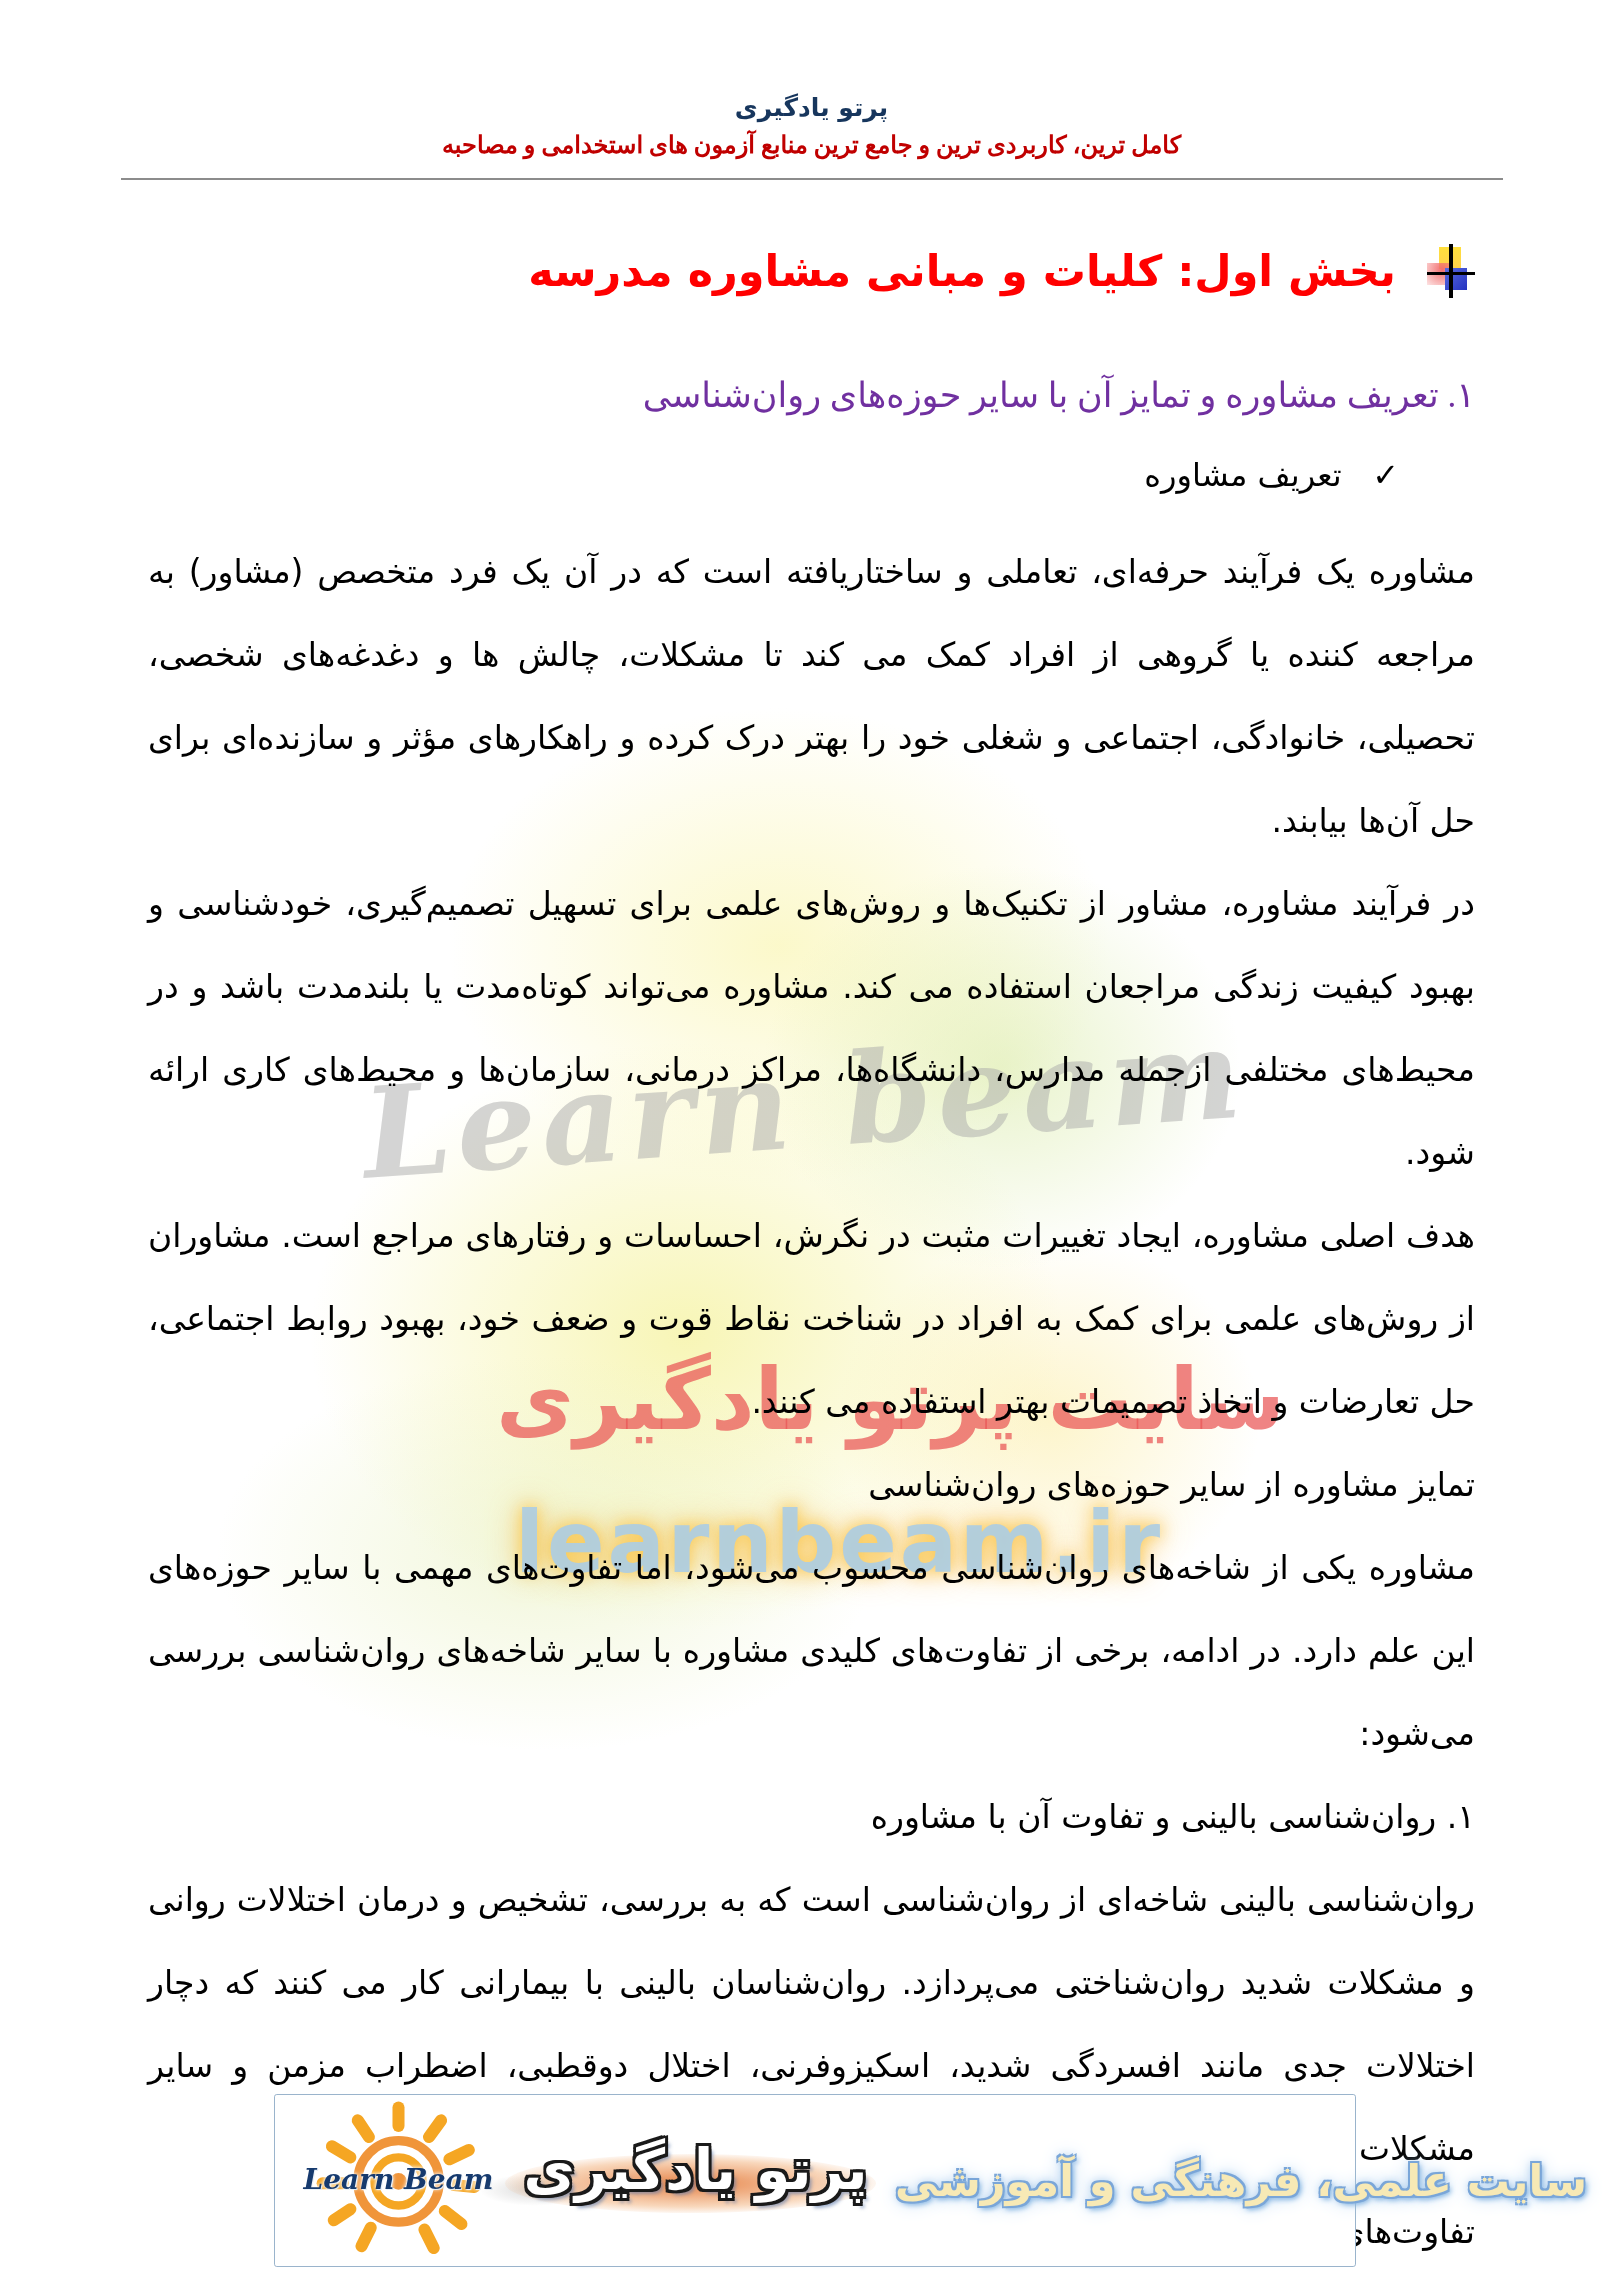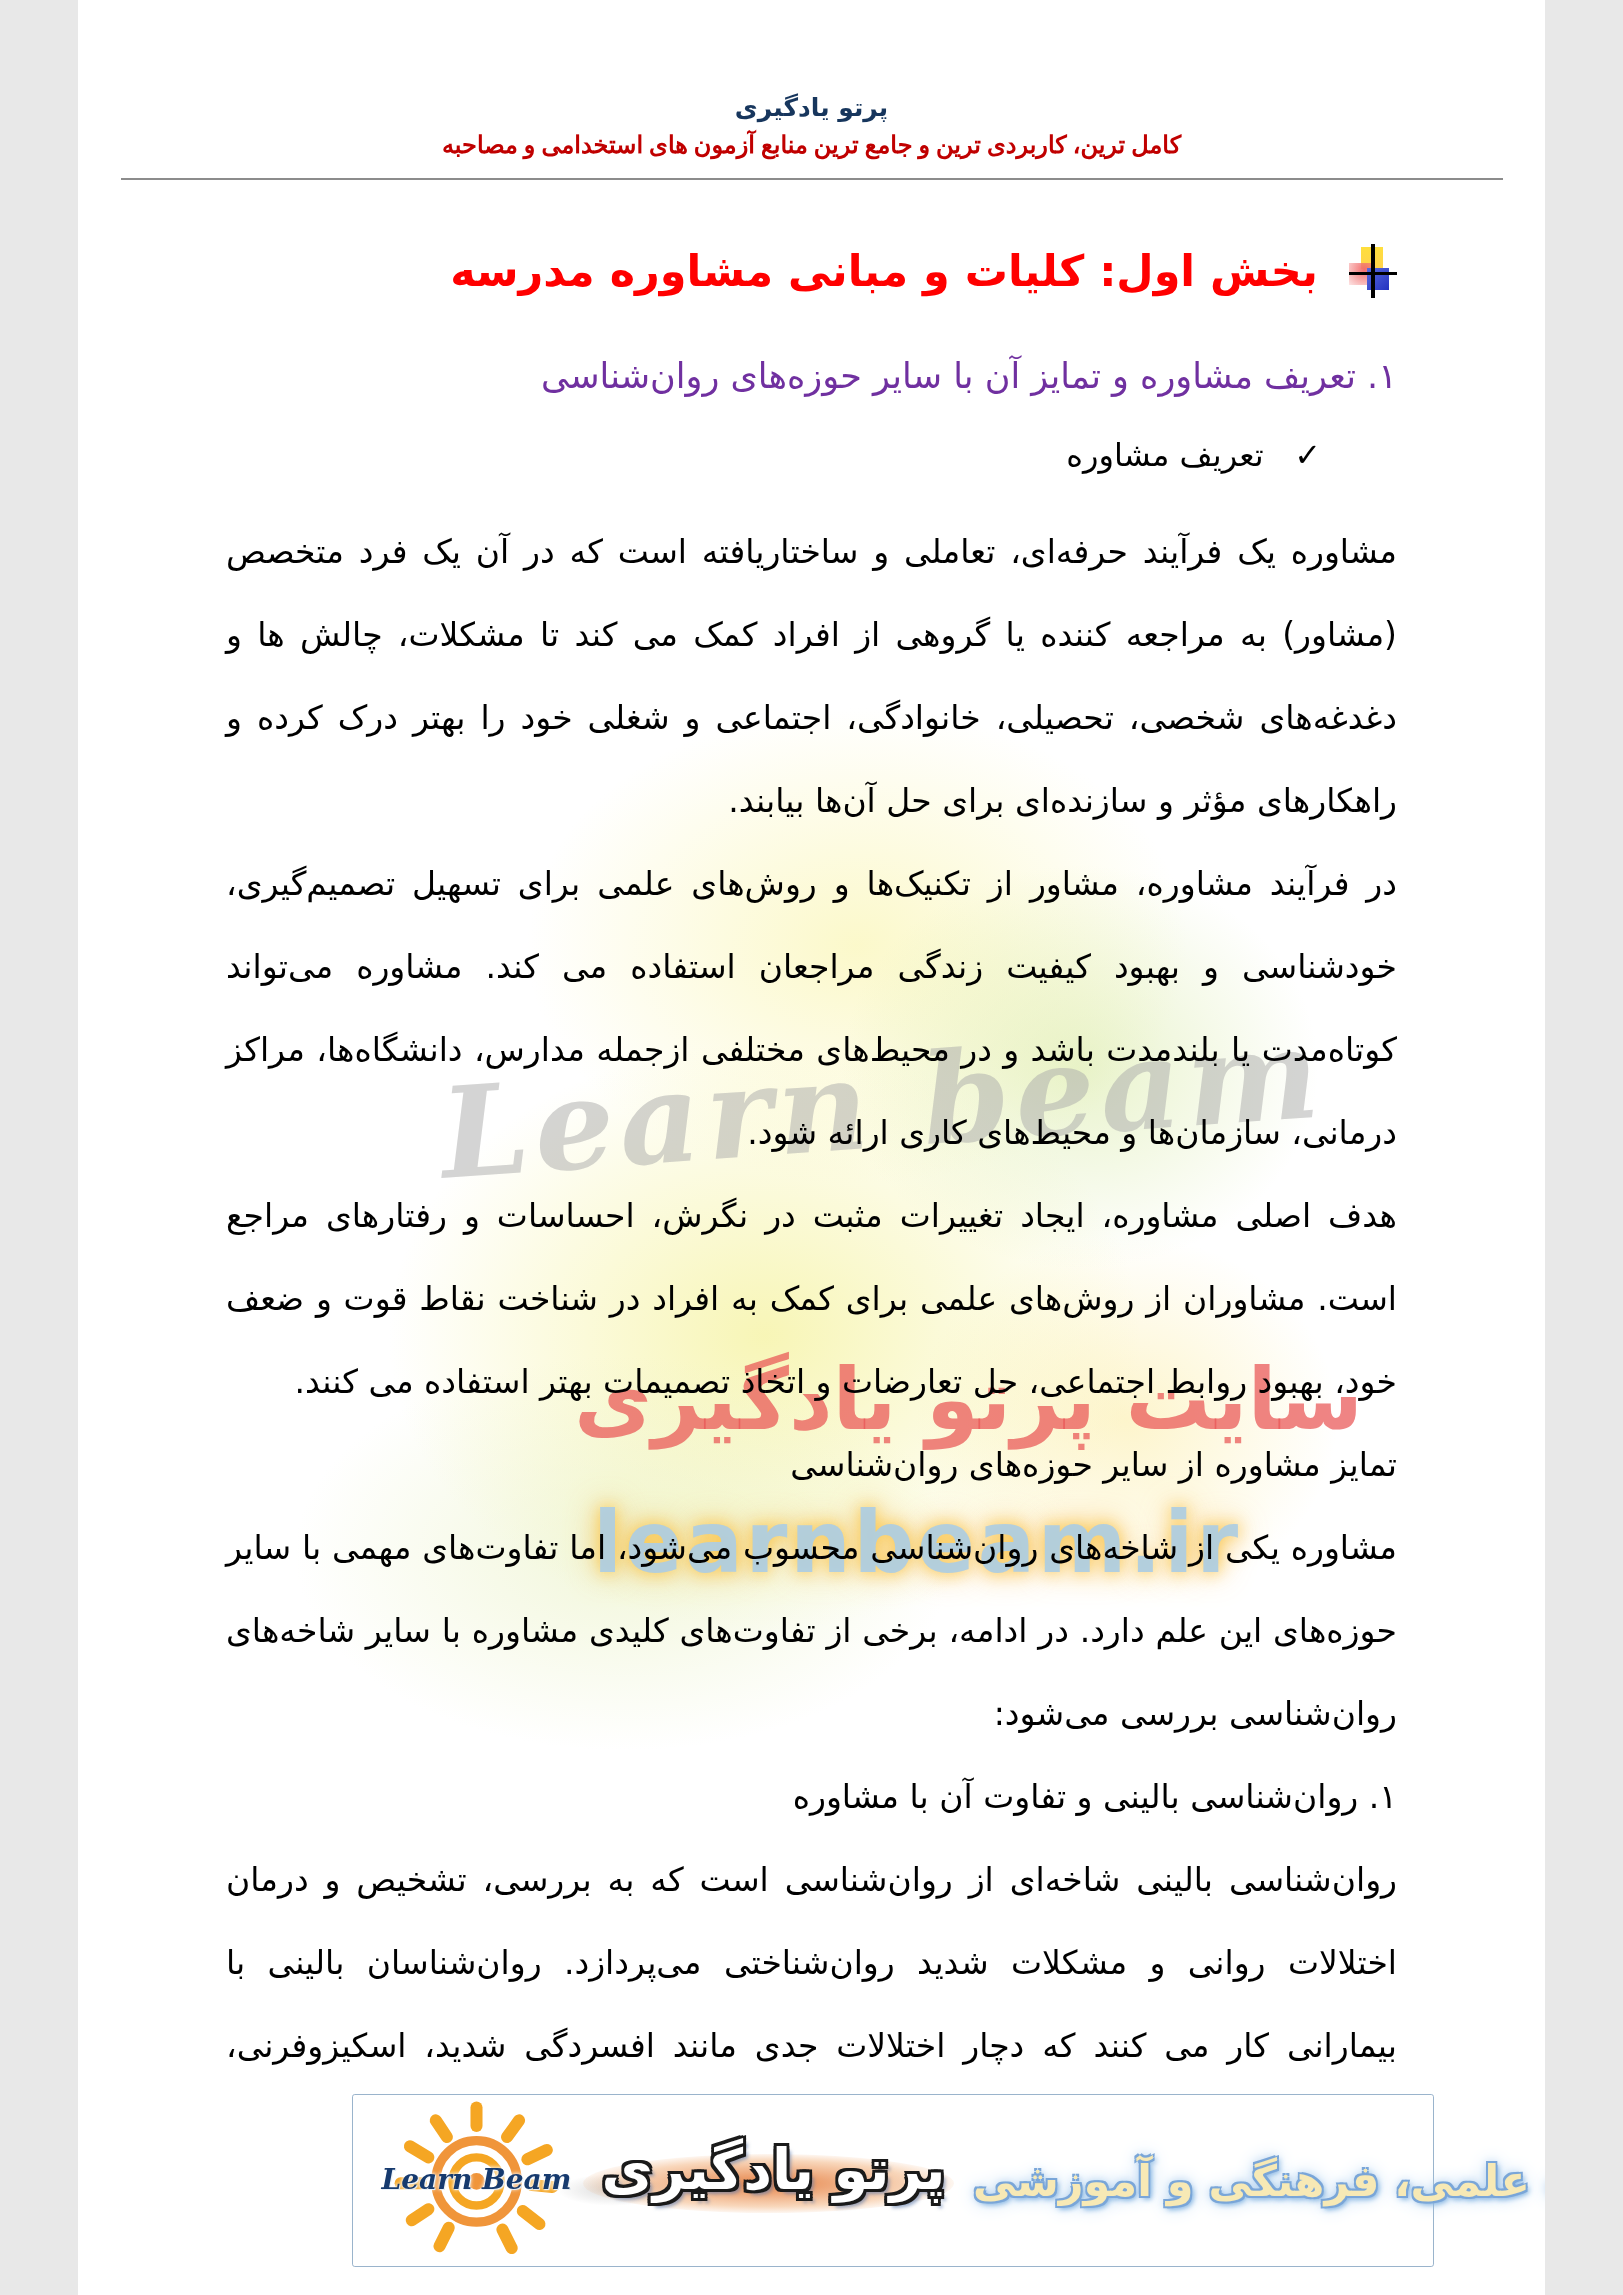--- a/index.html
+++ b/index.html
@@ -1,19 +1,19 @@
 <!DOCTYPE html>
 <html lang="fa" style="font-size:15px"><head>
 <meta charset="utf-8">
 <style>
   * { margin:0; padding:0; box-sizing:border-box; }
   html,body { background:#e8e8e8; }
   .page {
     position:relative;
-    width:1467px; height:2296px;
+    width:1623px; height:2296px;
     margin:0 auto;
     background:#ffffff;
     overflow:hidden;
     font-family:"DejaVu Sans","Liberation Sans",sans-serif;
   }
 
   
   .doc-header { position:absolute; top:0; left:0; right:0; text-align:center; }
   .hdr-brand   { margin-top:93px; font-size:25px; font-weight:bold; color:#17365d; }
   .hdr-tagline { margin-top:9.3px;  font-size:24px; font-weight:bold; color:#c00000;font-family:Liberation Serif, serif; }
@@ -73,21 +73,21 @@
   .bullet-icon .sq.yellow { left:12px; top:3.7px;
       background:linear-gradient(180deg,#ffdf3c,#ffd24d); }
   .bullet-icon .sq.pink   { left:0;  top:19.5px;
       background:radial-gradient(circle at 70% 30%, #f26d6d, rgba(246,150,150,0.25)); }
   .bullet-icon .sq.blue   { left:17.6px; top:24px;
       background:linear-gradient(135deg,#5a6ae0,#2433c0); }
   .bullet-icon .cx-v { position:absolute; left:22px; top:0;  width:3.7px;  height:54px; background:#000; }
   .bullet-icon .cx-h { position:absolute; left:0;  top:28px; width:48px; height:3.7px; background:#000; }
 
   .chapter-title { margin-top:58px; font-size:39px; line-height:52px; color:#000; }
-  .topic-heading { margin-top:52px; font-size:35px; line-height:48px; color:#7030a0; }
+  .topic-heading { margin-top:72px; font-size:35px; line-height:48px; color:#7030a0;font-family:Liberation Serif, serif; }
   .check-item    { margin-top:32px; padding-right:76px; font-size:32px; line-height:46px; color:#000; }
   .check-item .check { font-weight:bold; margin-left:20.4px; }
 
   .body-text {
     margin-top:0;
     font-size:33px; line-height:83px;
     text-align:justify;
   }
   .body-text.first { margin-top:32px; }
 

